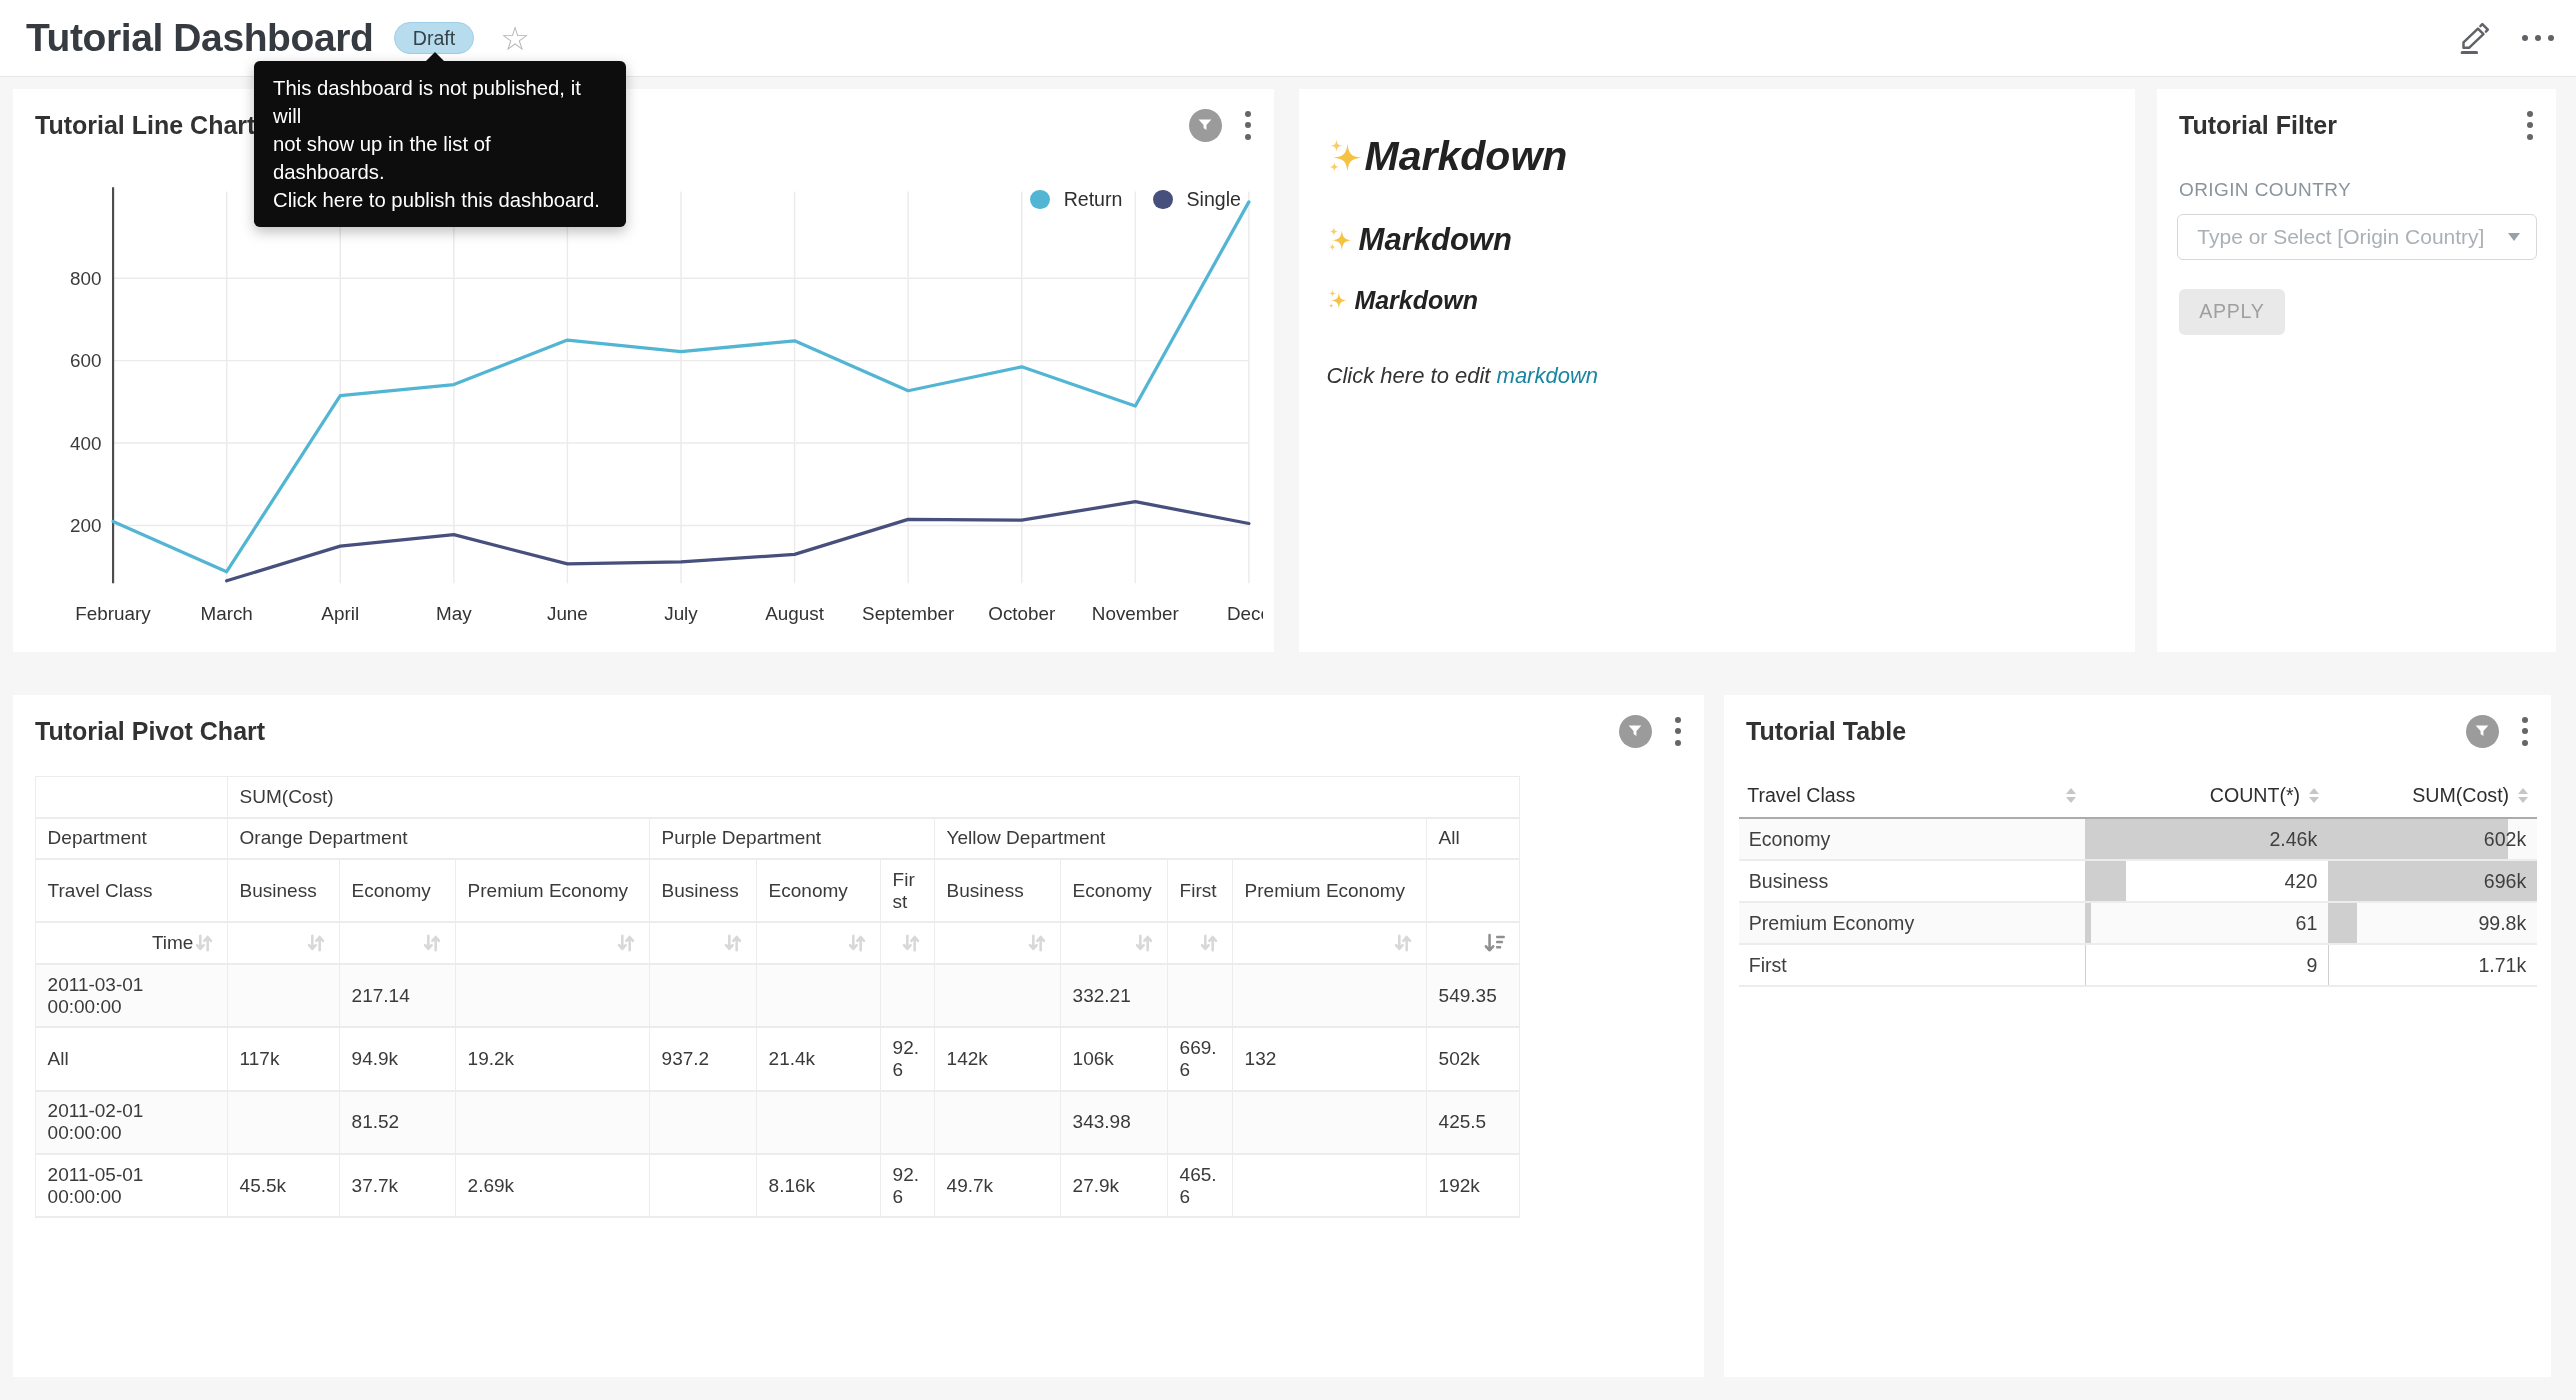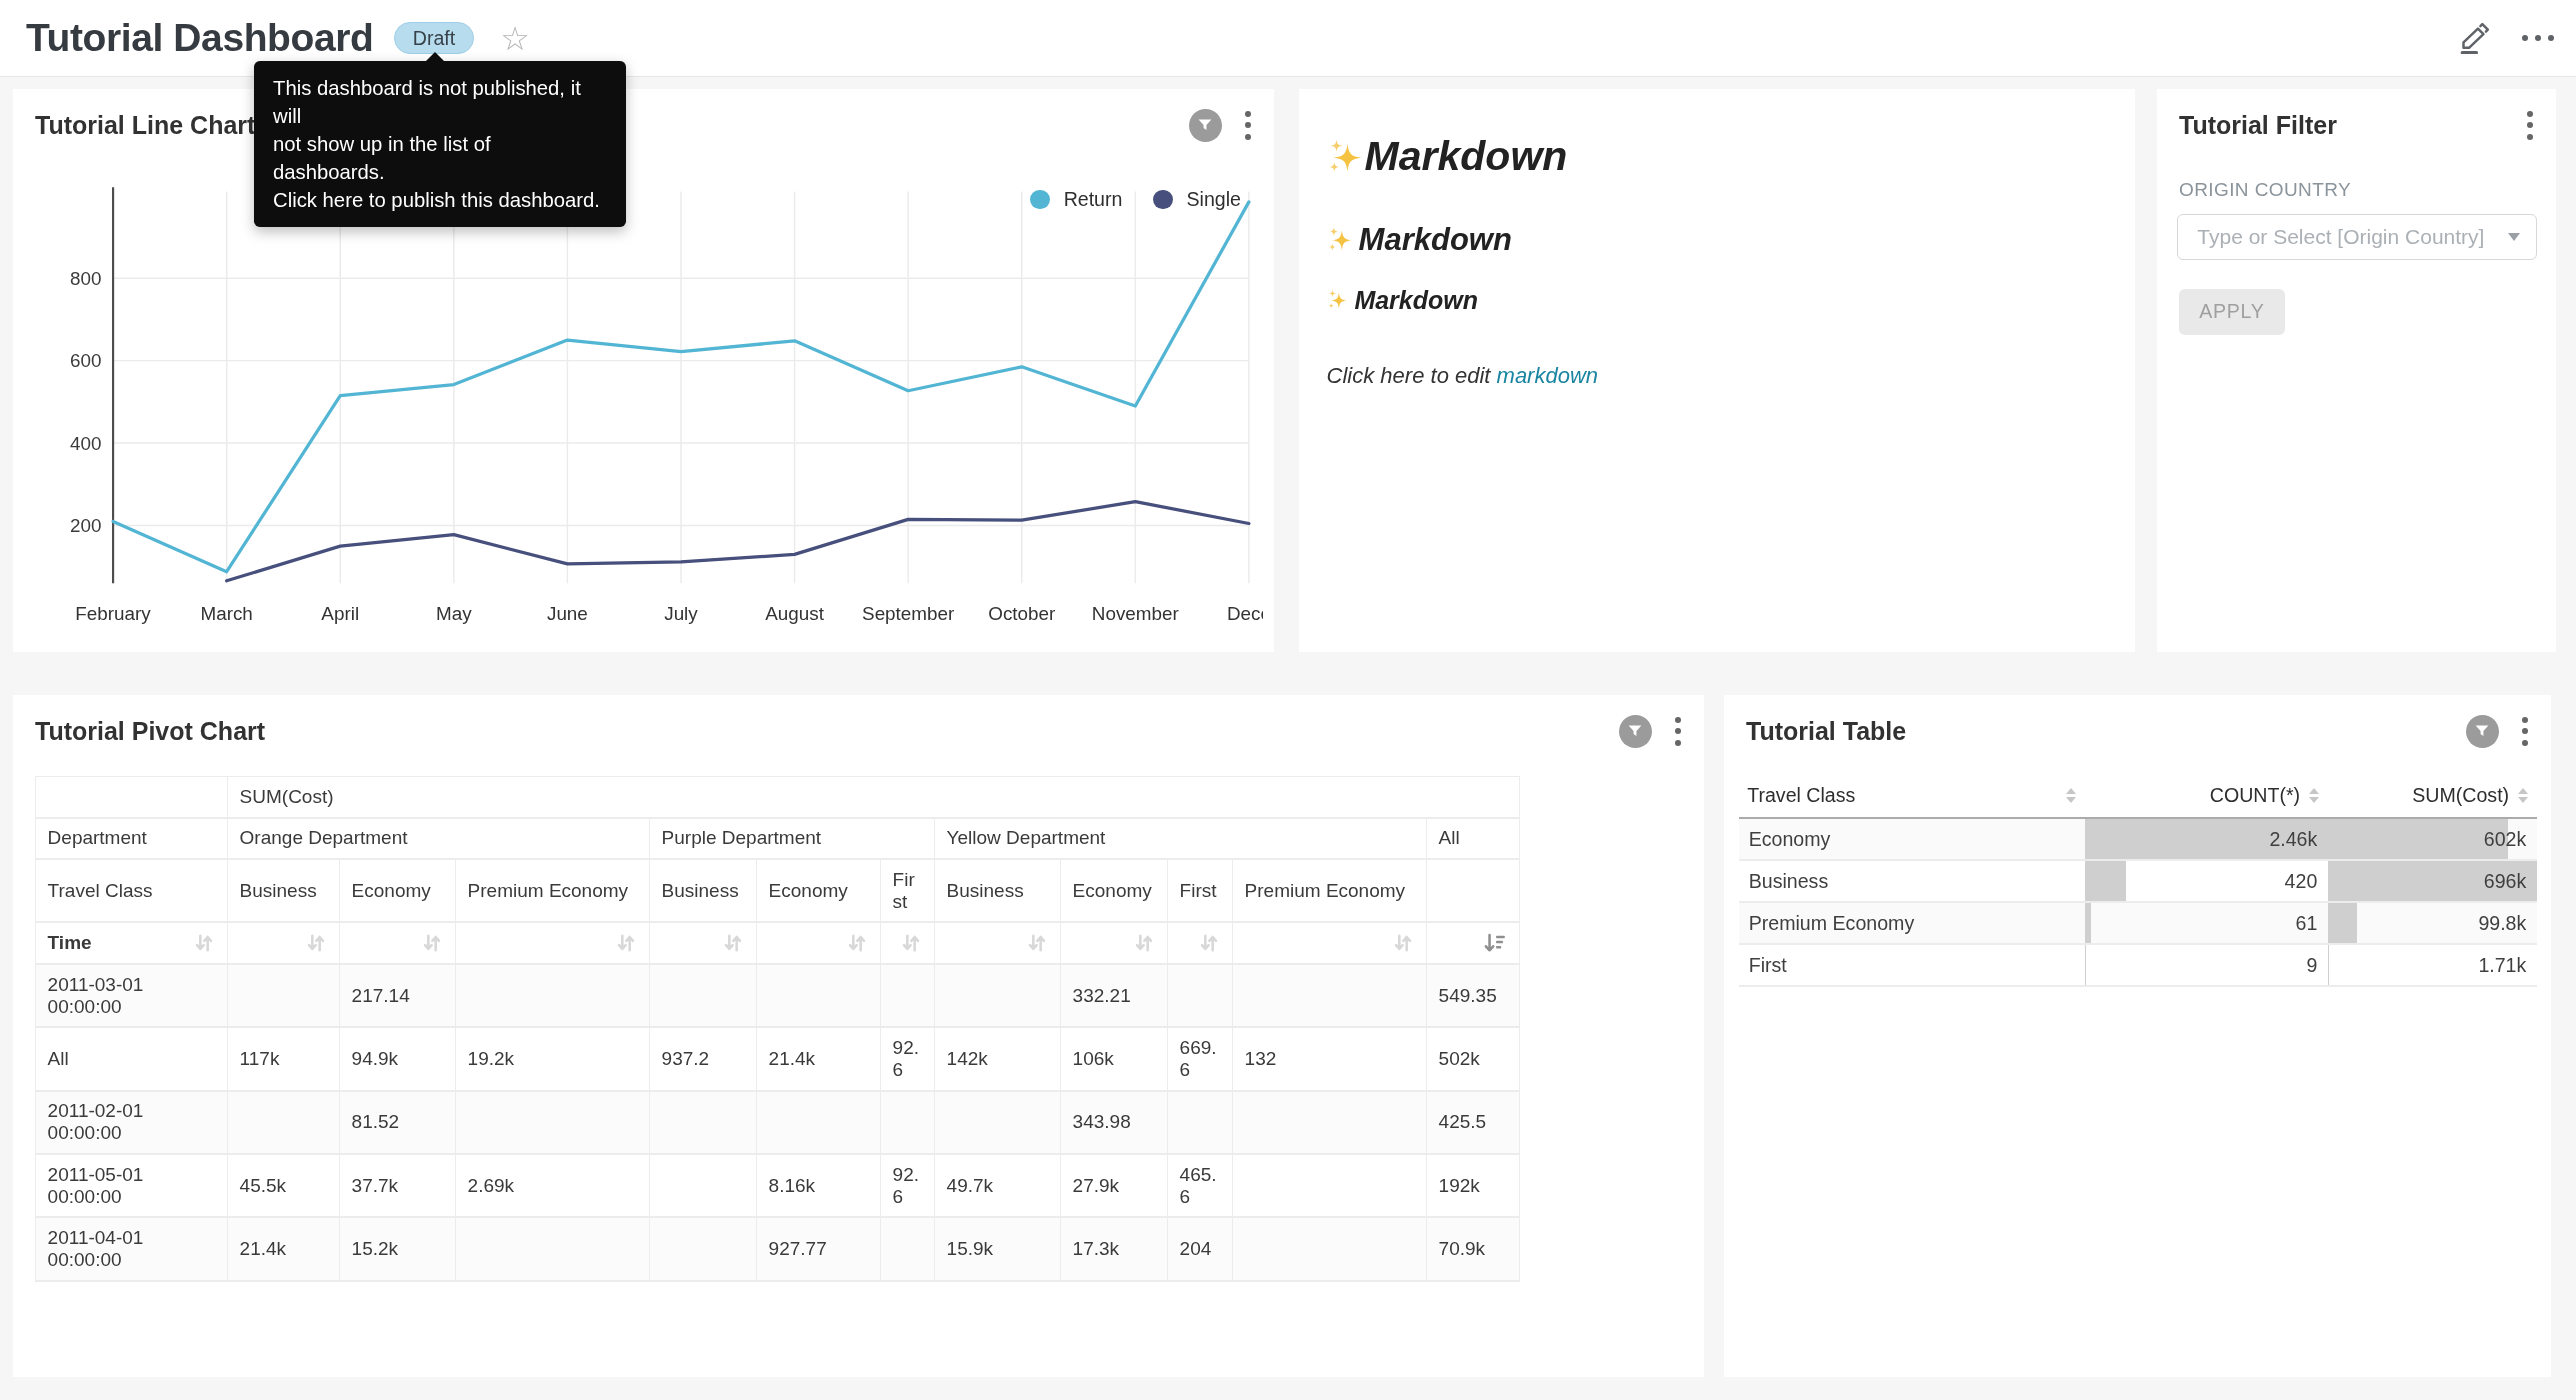--- a/index.html
+++ b/index.html
@@ -83,21 +83,21 @@
   #pivot-table {
     margin:27.6px 0 0 22px; width:1485px; border-collapse:collapse; table-layout:fixed;
     border:1.5px solid #ececec;
   }
   #pivot-table th, #pivot-table td {
     border-right:1.5px solid #ececec; border-bottom:2.9px solid #ececec;
     padding:8.7px 11.6px; font-size:19px; font-weight:400; text-align:left;
     color:#3a3a3a; vertical-align:middle; background:#fff; word-wrap:break-word;
   }
   #pivot-table tbody tr:nth-child(odd) td { background:#fbfbfb; }
-  .sort-cell { display:flex; align-items:center; justify-content:space-between;font-weight:bold; }
+  .sort-cell { display:flex; align-items:center; justify-content:flex-end; }
   .sort-cell-r { display:flex; justify-content:flex-end; }
   
   #tutorial-table { margin:25px 0 0 14.5px; width:798px; border-collapse:collapse; table-layout:fixed; }
   #tutorial-table th {
     font-size:19.6px; font-weight:500; color:#2e2e2e; padding:10.2px 8.7px;
     border-bottom:2.9px solid #ababab;
   }
   #tutorial-table td {
     position:relative; height:42px; font-size:19.6px; color:#3f3f3f;
     border-bottom:2.2px solid #ececec; padding:0 10.2px;
@@ -486,34 +486,20 @@
           <td>2.69k</td>
           <td></td>
           <td>8.16k</td>
           <td>92.6</td>
           <td>49.7k</td>
           <td>27.9k</td>
           <td>465.6</td>
           <td></td>
           <td>192k</td>
         </tr>
-        <tr>
-          <td>2011-04-01 00:00:00</td>
-          <td>21.4k</td>
-          <td>15.2k</td>
-          <td></td>
-          <td></td>
-          <td>927.77</td>
-          <td></td>
-          <td>15.9k</td>
-          <td>17.3k</td>
-          <td>204</td>
-          <td></td>
-          <td>70.9k</td>
-        </tr>
       </tbody>
     </table>
 </section>
 
 <section class="card card-table">
   <div class="card-head">
     <h2 class="card-title">Tutorial Table</h2>
     <div class="head-icons">
       <span class="filter-badge">
         <svg width="18" height="18" viewBox="0 0 24 24" fill="#fff">

